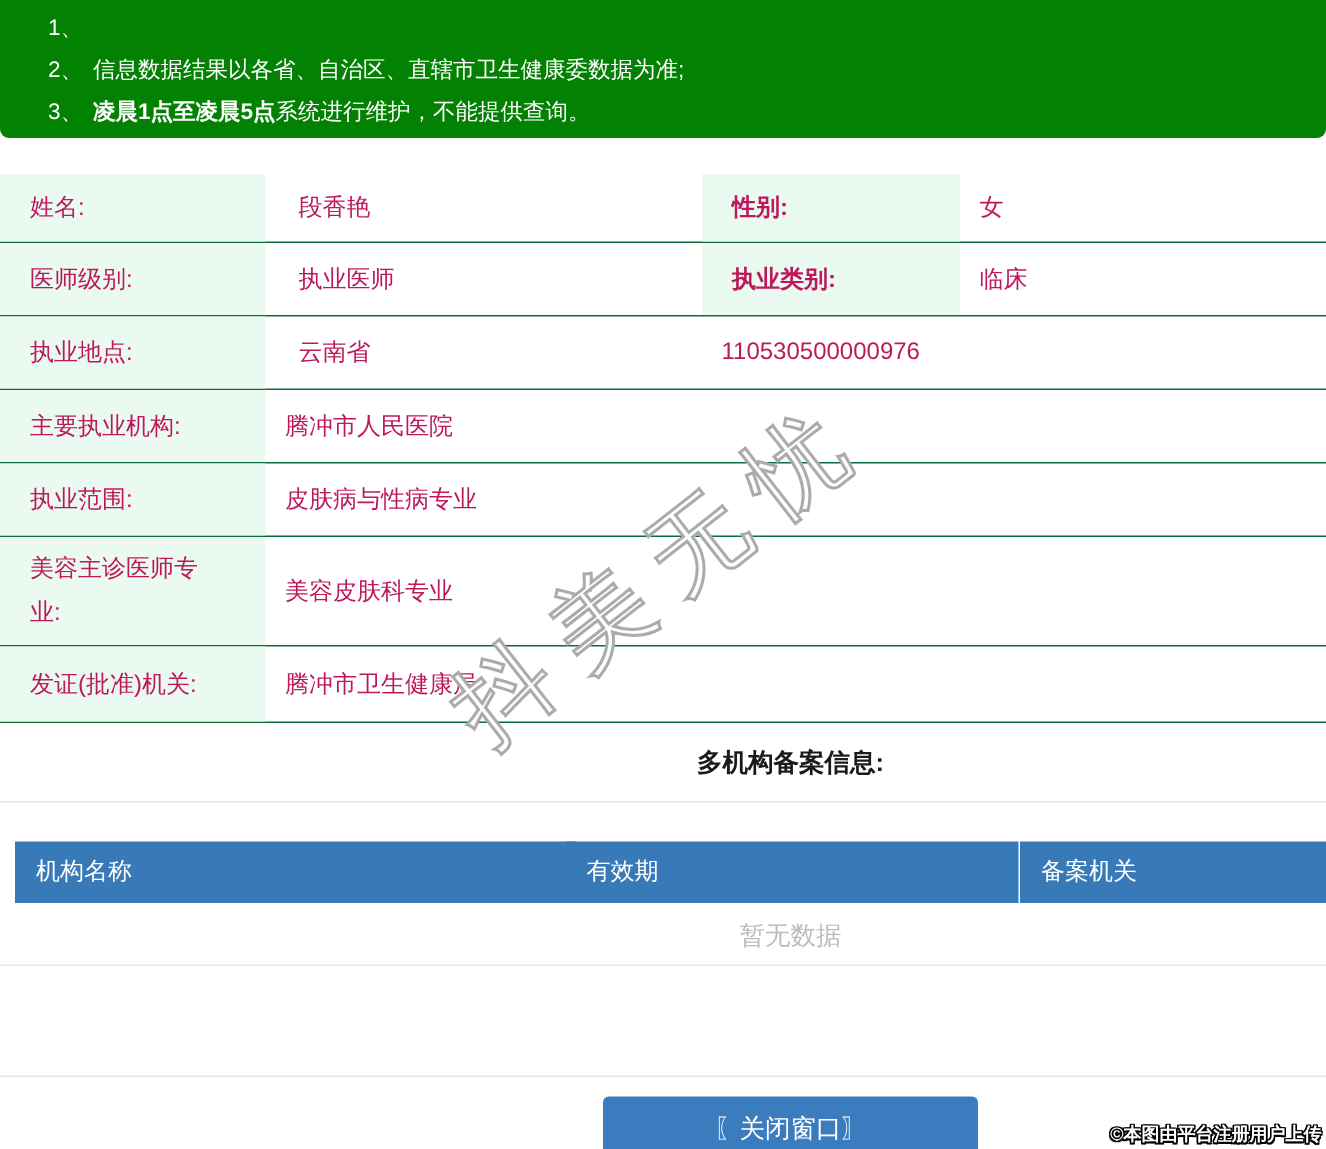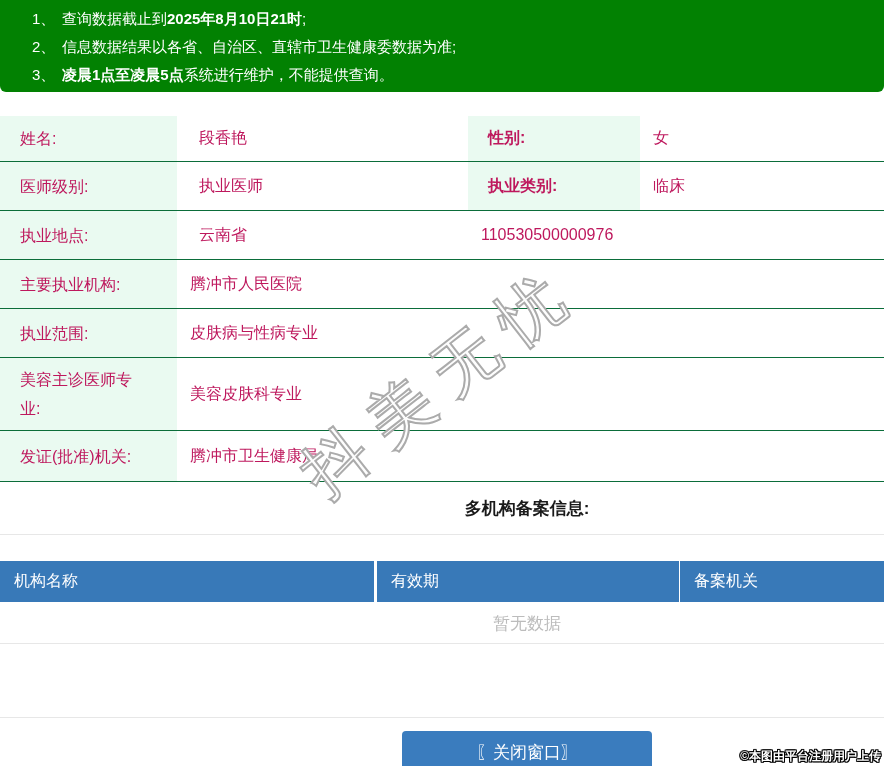--- a/index.html
+++ b/index.html
@@ -60,21 +60,21 @@
   .hline-2 { top: 643px; }
   .hline-3 { top: 717px; }
 
   .th {
     position: absolute; top: 561px; height: 41px;
     background: #3879b8; color: #ffffff;
     font-size: 16px;
     display: flex; align-items: center;
     box-sizing: border-box; padding-left: 14px;
   }
-  .th-1 { left: 0; width: 374px; }
+  .th-1 { left: 10px; width: 374px; }
   .th-2 { left: 377px; width: 302px; }
   .th-3 { left: 680px; width: 374px; }
 
   .empty-text {
     position: absolute; top: 612px; left: 0;
     width: 1054px; text-align: center;
     font-size: 17px; color: #bcbcbc;
   }
 
   
@@ -111,21 +111,20 @@
   }
 </style>
 </head>
 <body>
 
 <div class="page">
 
   <div class="banner">
     <div class="banner-line">
       <span class="banner-num">1、</span>
-      <span><span>查询数据截止到</span><span class="seg-bold">2025年8月10日21时</span><span>;</span></span>
     </div>
     <div class="banner-line">
       <span class="banner-num">2、</span>
       <span><span>信息数据结果以各省、自治区、直辖市卫生健康委数据为准;</span><span class="seg-bold"></span><span></span></span>
     </div>
     <div class="banner-line">
       <span class="banner-num">3、</span>
       <span><span></span><span class="seg-bold">凌晨1点至凌晨5点</span><span>系统进行维护，不能提供查询。</span></span>
     </div>
   </div>

